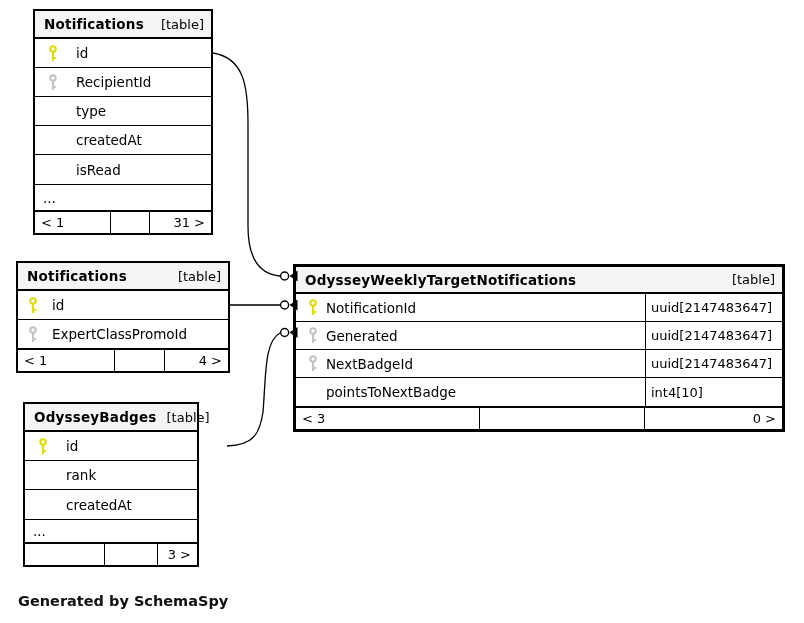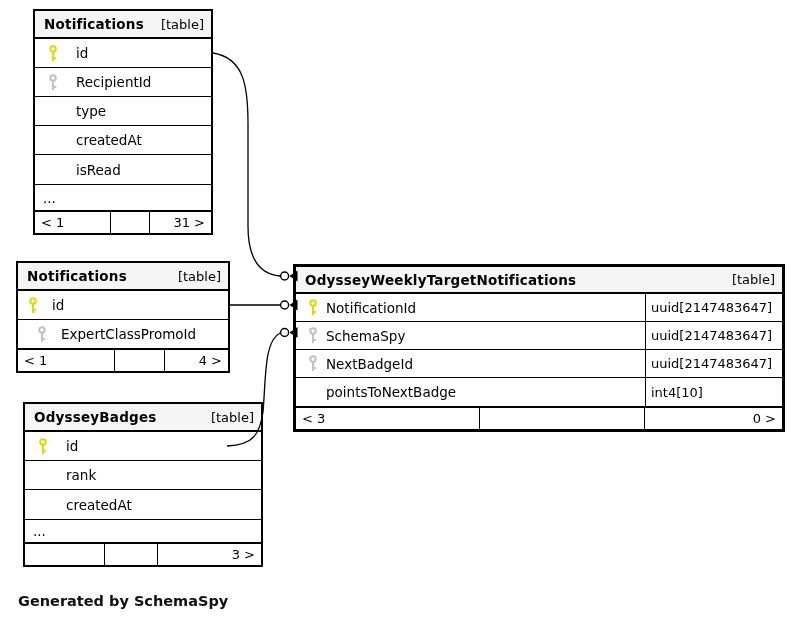--- a/index.html
+++ b/index.html
@@ -128,40 +128,40 @@
         <span class="keybox pk" style="width:26px;padding-left:10px;">
           <svg class="keyicon" width="10" height="17" viewBox="0 0 10 17">
               <circle cx="5" cy="4" r="2.7" fill="none" stroke="currentColor" stroke-width="2.1"></circle>
               <line x1="5" y1="6.8" x2="5" y2="16" stroke="currentColor" stroke-width="2.1"></line>
               <line x1="5" y1="13" x2="8.2" y2="13" stroke="currentColor" stroke-width="1.8"></line>
             </svg>
         </span>
         <span class="rlabel">id</span>
       </div>
     </div>
-    <div class="erow noline" style="height:28px;margin-left:9px;">
+    <div class="erow noline" style="height:28px;">
       <div class="cellmain">
         <span class="keybox fk" style="width:26px;padding-left:10px;">
           <svg class="keyicon" width="10" height="17" viewBox="0 0 10 17">
               <circle cx="5" cy="4" r="2.7" fill="none" stroke="currentColor" stroke-width="2.1"></circle>
               <line x1="5" y1="6.8" x2="5" y2="16" stroke="currentColor" stroke-width="2.1"></line>
               <line x1="5" y1="13" x2="8.2" y2="13" stroke="currentColor" stroke-width="1.8"></line>
             </svg>
         </span>
         <span class="rlabel">ExpertClassPromoId</span>
       </div>
     </div>
     <div class="efoot" style="height:23px;">
       <div class="fcell" style="width:97px;">&lt; 1</div>
       <div class="fcell" style="width:50px;"></div>
       <div class="fcell last">4 &gt;</div>
     </div>
   </div>
 
-  <div class="etable" style="left:23px; top:402px; width:240px;">
+  <div class="etable" style="left:23px; top:402px; width:176px;">
     <div class="ehead" style="height:28px;">
       <span class="tname">OdysseyBadges</span>
       <span class="ttag">[table]</span>
     </div>
     <div class="erow" style="height:29px;">
       <div class="cellmain">
         <span class="keybox pk">
           <svg class="keyicon" width="10" height="17" viewBox="0 0 10 17">
               <circle cx="5" cy="4" r="2.7" fill="none" stroke="currentColor" stroke-width="2.1"></circle>
               <line x1="5" y1="6.8" x2="5" y2="16" stroke="currentColor" stroke-width="2.1"></line>
@@ -211,21 +211,21 @@
     </div>
     <div class="erow" style="height:28px;">
       <div class="cellmain">
         <span class="keybox fk">
           <svg class="keyicon" width="10" height="17" viewBox="0 0 10 17">
               <circle cx="5" cy="4" r="2.7" fill="none" stroke="currentColor" stroke-width="2.1"></circle>
               <line x1="5" y1="6.8" x2="5" y2="16" stroke="currentColor" stroke-width="2.1"></line>
               <line x1="5" y1="13" x2="8.2" y2="13" stroke="currentColor" stroke-width="1.8"></line>
             </svg>
         </span>
-        <span class="rlabel">SchemaSpy</span>
+        <span class="rlabel">Generated</span>
       </div>
       <div class="tcell">uuid[2147483647]</div>
     </div>
     <div class="erow" style="height:28px;">
       <div class="cellmain">
         <span class="keybox fk">
           <svg class="keyicon" width="10" height="17" viewBox="0 0 10 17">
               <circle cx="5" cy="4" r="2.7" fill="none" stroke="currentColor" stroke-width="2.1"></circle>
               <line x1="5" y1="6.8" x2="5" y2="16" stroke="currentColor" stroke-width="2.1"></line>
               <line x1="5" y1="13" x2="8.2" y2="13" stroke="currentColor" stroke-width="1.8"></line>

